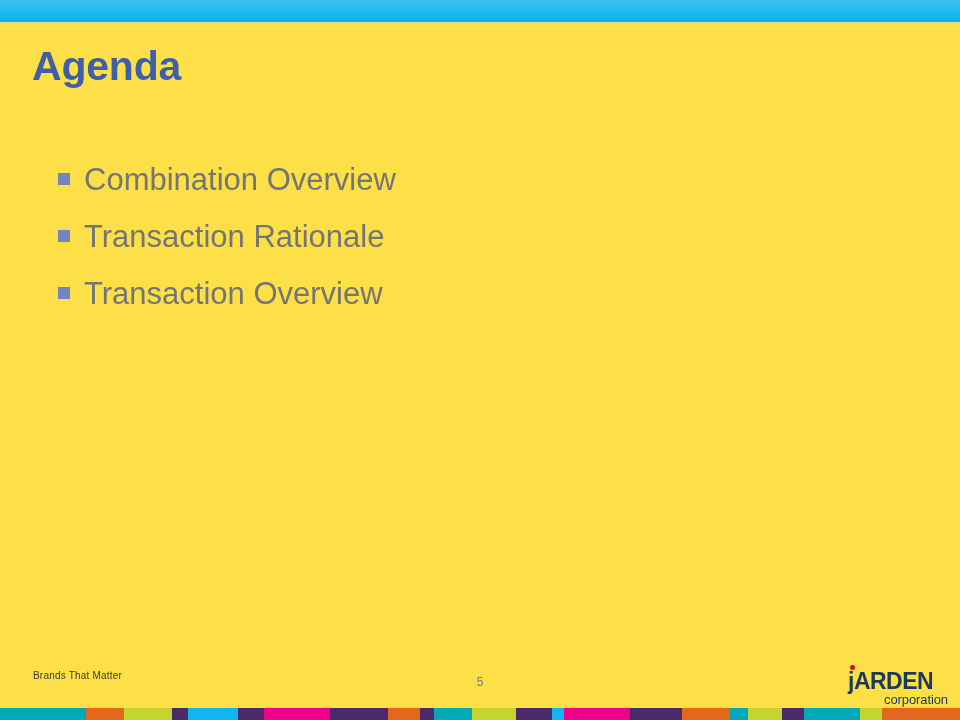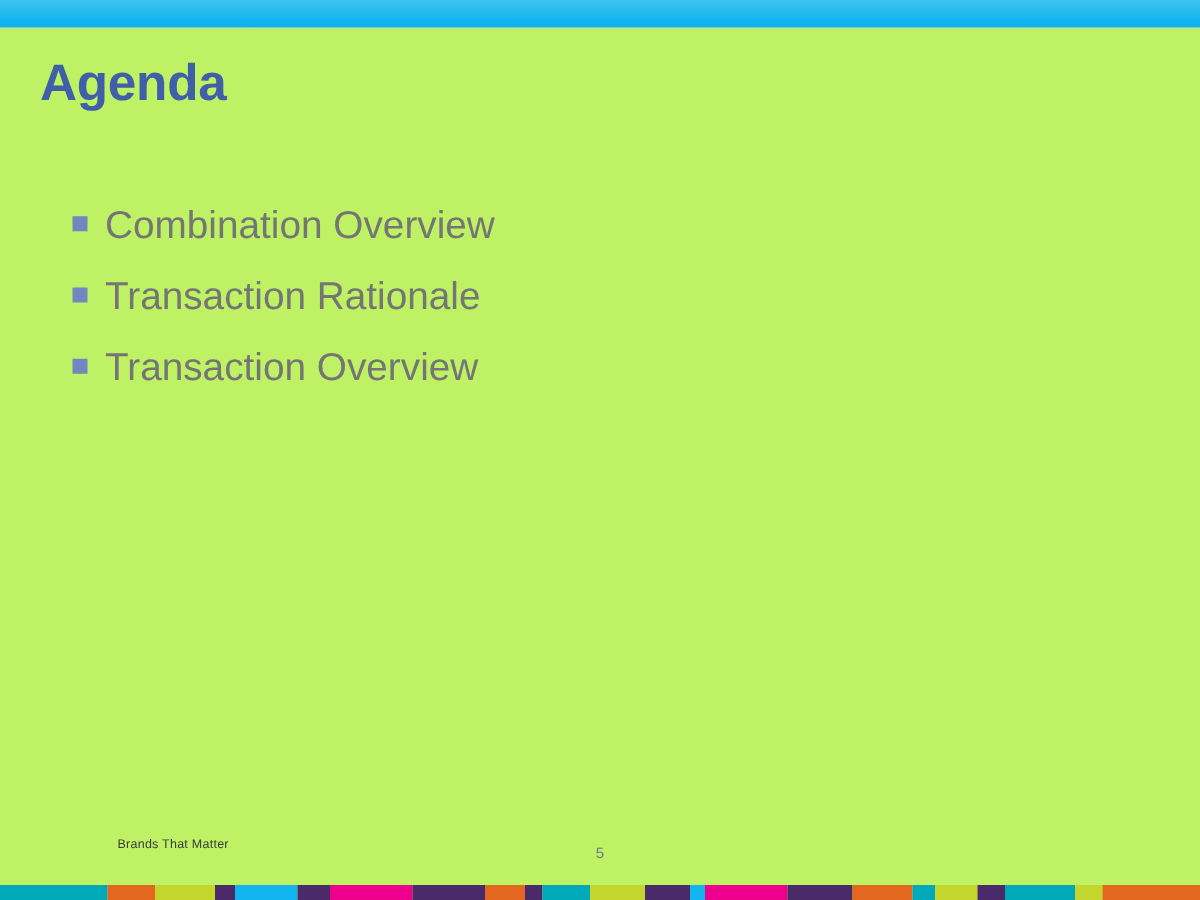--- a/index.html
+++ b/index.html
@@ -8,21 +8,21 @@
     background: #ffffff;
   }
   body {
     font-family: "Liberation Sans", sans-serif;
   }
 
   .slide {
     position: relative;
     width: 960px;
     height: 720px;
-    background: #bef264;
+    background: #fde047;
     overflow: hidden;
   }
 
   
   .top-band {
     position: absolute;
     top: 0;
     left: 0;
     width: 960px;
     height: 22px;
@@ -121,21 +121,21 @@
     letter-spacing: -0.8px;
   }
   .nr-tm {
     font-size: 6px;
     color: #111111;
     margin-left: 1px;
     align-self: flex-end;
     padding-bottom: 3px;
   }
   .nr-tagline {
-    text-align: right;
+    text-align: left;
     font-size: 10px;
     color: #3a3a3a;
     margin-top: 2px;
     letter-spacing: 0.2px;
   }
 
   
   .jarden-logo {
     position: absolute;
     left: 848px;
@@ -213,20 +213,27 @@
 
 
   </div>
 
   <div class="page-number">5</div>
 
   <div class="nr-logo">
     <div class="nr-tagline">Brands That Matter</div>
   </div>
 
+  <div class="jarden-logo">
+    <div class="jarden-main">
+      <span class="jarden-dot"></span>
+      <span class="jarden-j">jARDEN</span>
+    </div>
+    <div class="jarden-sub">corporation</div>
+  </div>
 
   <div class="color-strip">
       <div class="color-block" style="background: rgb(0, 169, 183); width: 86px;"></div>
       <div class="color-block" style="background: rgb(227, 103, 31); width: 38px;"></div>
       <div class="color-block" style="background: rgb(196, 214, 46); width: 48px;"></div>
       <div class="color-block" style="background: rgb(75, 42, 105); width: 16px;"></div>
       <div class="color-block" style="background: rgb(18, 181, 239); width: 50px;"></div>
       <div class="color-block" style="background: rgb(75, 42, 105); width: 26px;"></div>
       <div class="color-block" style="background: rgb(236, 0, 140); width: 66px;"></div>
       <div class="color-block" style="background: rgb(75, 42, 105); width: 58px;"></div>

